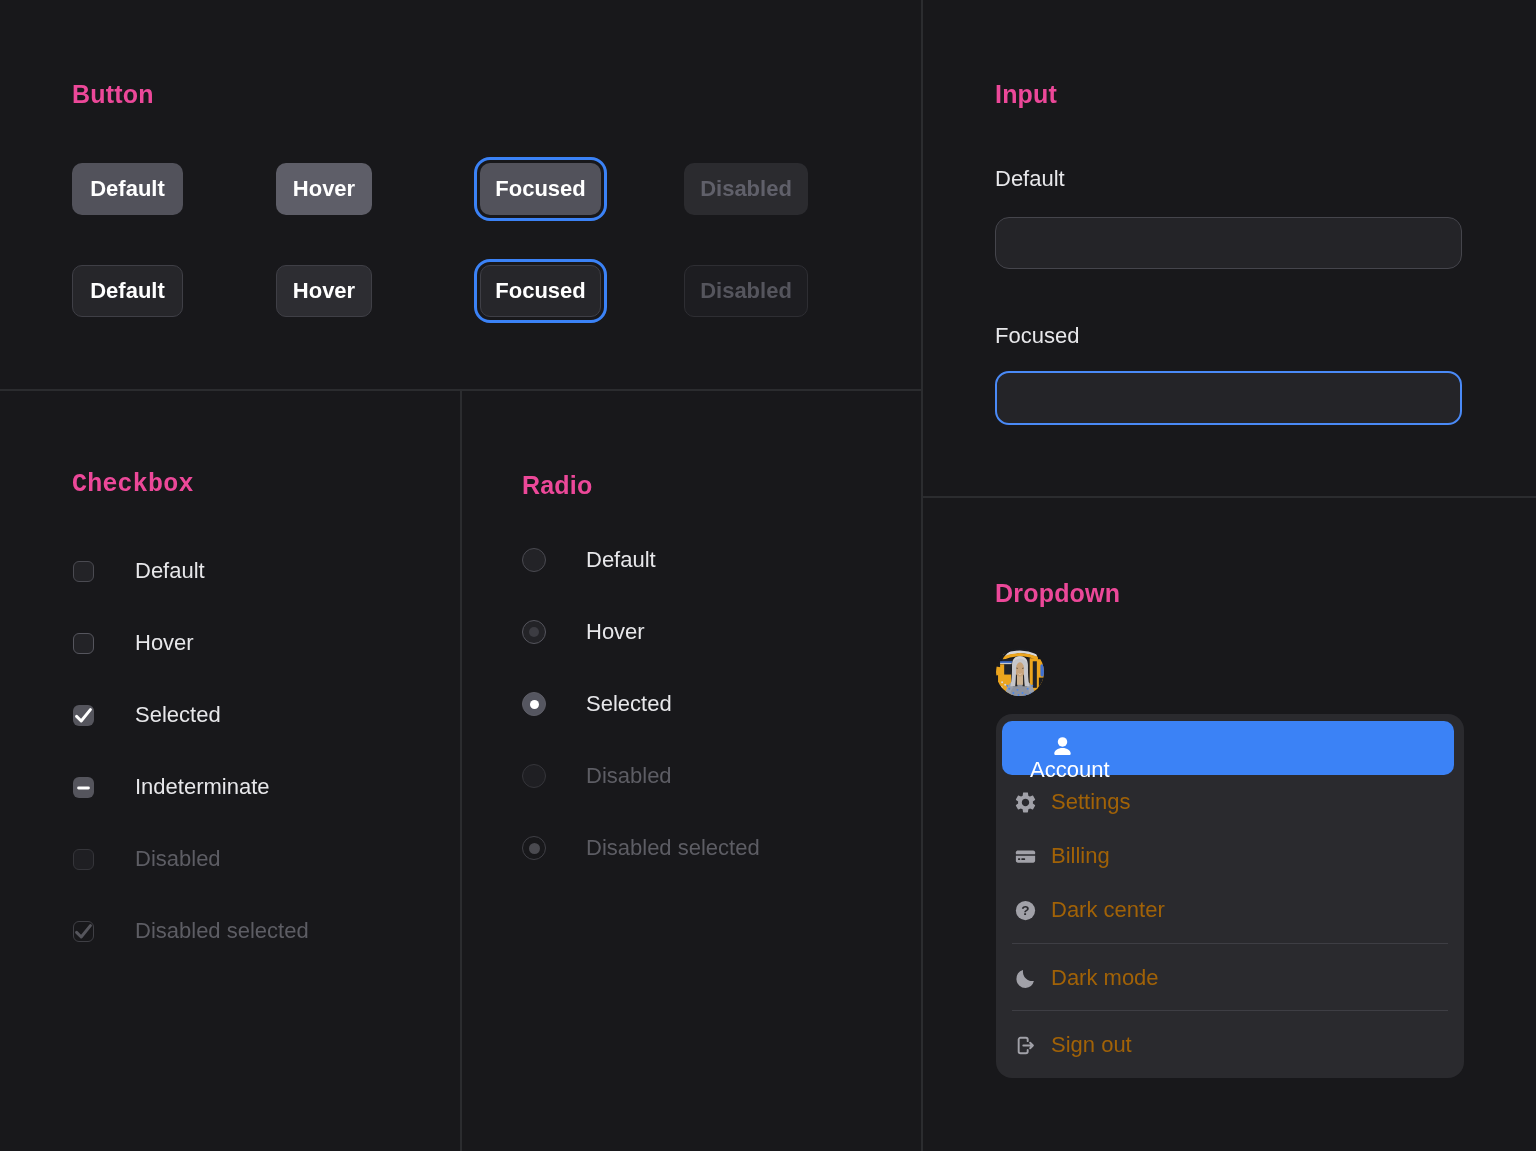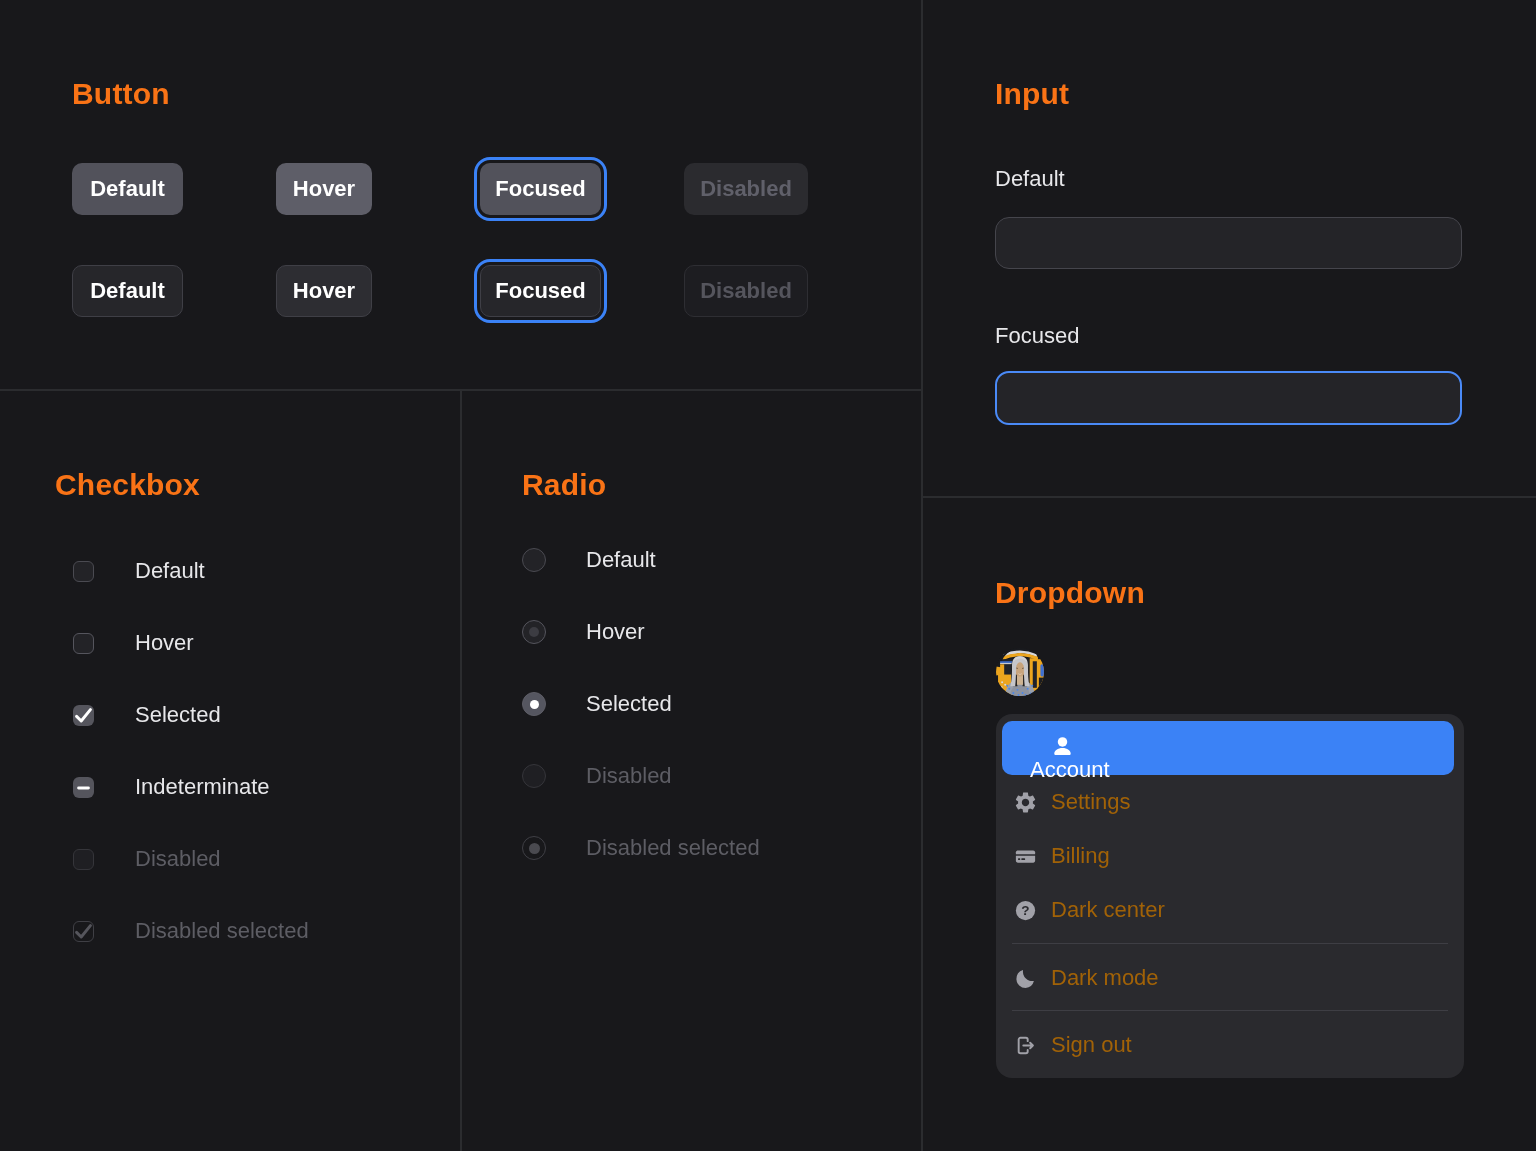--- a/index.html
+++ b/index.html
@@ -1,19 +1,19 @@
 <!DOCTYPE html>
 <html><head>
 <meta charset="utf-8">
 <style>
   * { margin:0; padding:0; box-sizing:border-box; }
   html,body { width:1536px; height:1151px; background:#18181b; overflow:hidden; }
   body { font-family:"Liberation Sans", sans-serif; position:relative; will-change:transform; }
   .abs { position:absolute; }
-  .title { font-size:30px; line-height:30px; font-weight:700; color:#f97316; letter-spacing:0.2px; }
+  .title { font-size:25px; line-height:30px; font-weight:700; color:#ec4899; letter-spacing:0.2px; }
   .lbl { font-size:22px; line-height:24px; color:#e7e7ea; }
   .dis { color:#5d5d64; }
   .divider { position:absolute; background:#2b2c2f; }
 
   
   .btn { position:absolute; height:52px; border-radius:10px; font-size:22px; font-weight:700;
          color:#fff; display:flex; align-items:center; justify-content:center; }
   .focusring { outline:3px solid #3b82f6; outline-offset:3px; }
   .dots { background-image:radial-gradient(rgba(255,255,255,0.08) 0.9px, transparent 1.1px); background-size:4px 4px; }
 
@@ -55,21 +55,21 @@
 <div class="btn" style="left:276px; top:265px; width:96px;  background:#2d2d32; border:1px solid #3f3f46;">Hover</div>
 <div class="btn focusring" style="left:480px; top:265px; width:121px; background:#26262a; border:1px solid #3f3f46;">Focused</div>
 <div class="btn" style="left:684px; top:265px; width:124px; background:#1d1d21; border:1px solid #2e2e33; color:#55555d;">Disabled</div>
 
 <div class="abs title" style="left:995px; top:79px;">Input</div>
 <div class="abs lbl" style="left:995px; top:167px;">Default</div>
 <div class="input" style="left:995px; top:217px;"></div>
 <div class="abs lbl" style="left:995px; top:324px;">Focused</div>
 <div class="input focused" style="left:995px; top:371px;"></div>
 
-<div class="abs title" style="left:55px; top:470px;">Checkbox</div>
+<div class="abs title" style="left:72px; top:470px;font-family:Liberation Mono, monospace;">Checkbox</div>
 
 <div class="cb" style="top:561px;"></div>
 <div class="abs lbl" style="left:135px; top:559px;">Default</div>
 
 <div class="cb" style="top:633px; border-color:#55555d;"></div>
 <div class="abs lbl" style="left:135px; top:631px;">Hover</div>
 
 <div class="cb filled" style="top:705px;">
   <svg width="17" height="15" viewBox="0 0 17 15">
       <path d="M1.6 8.4 L6.2 13 L15.4 1.6" stroke="#fff" stroke-width="2.9" fill="none" stroke-linecap="round" stroke-linejoin="round"></path>

